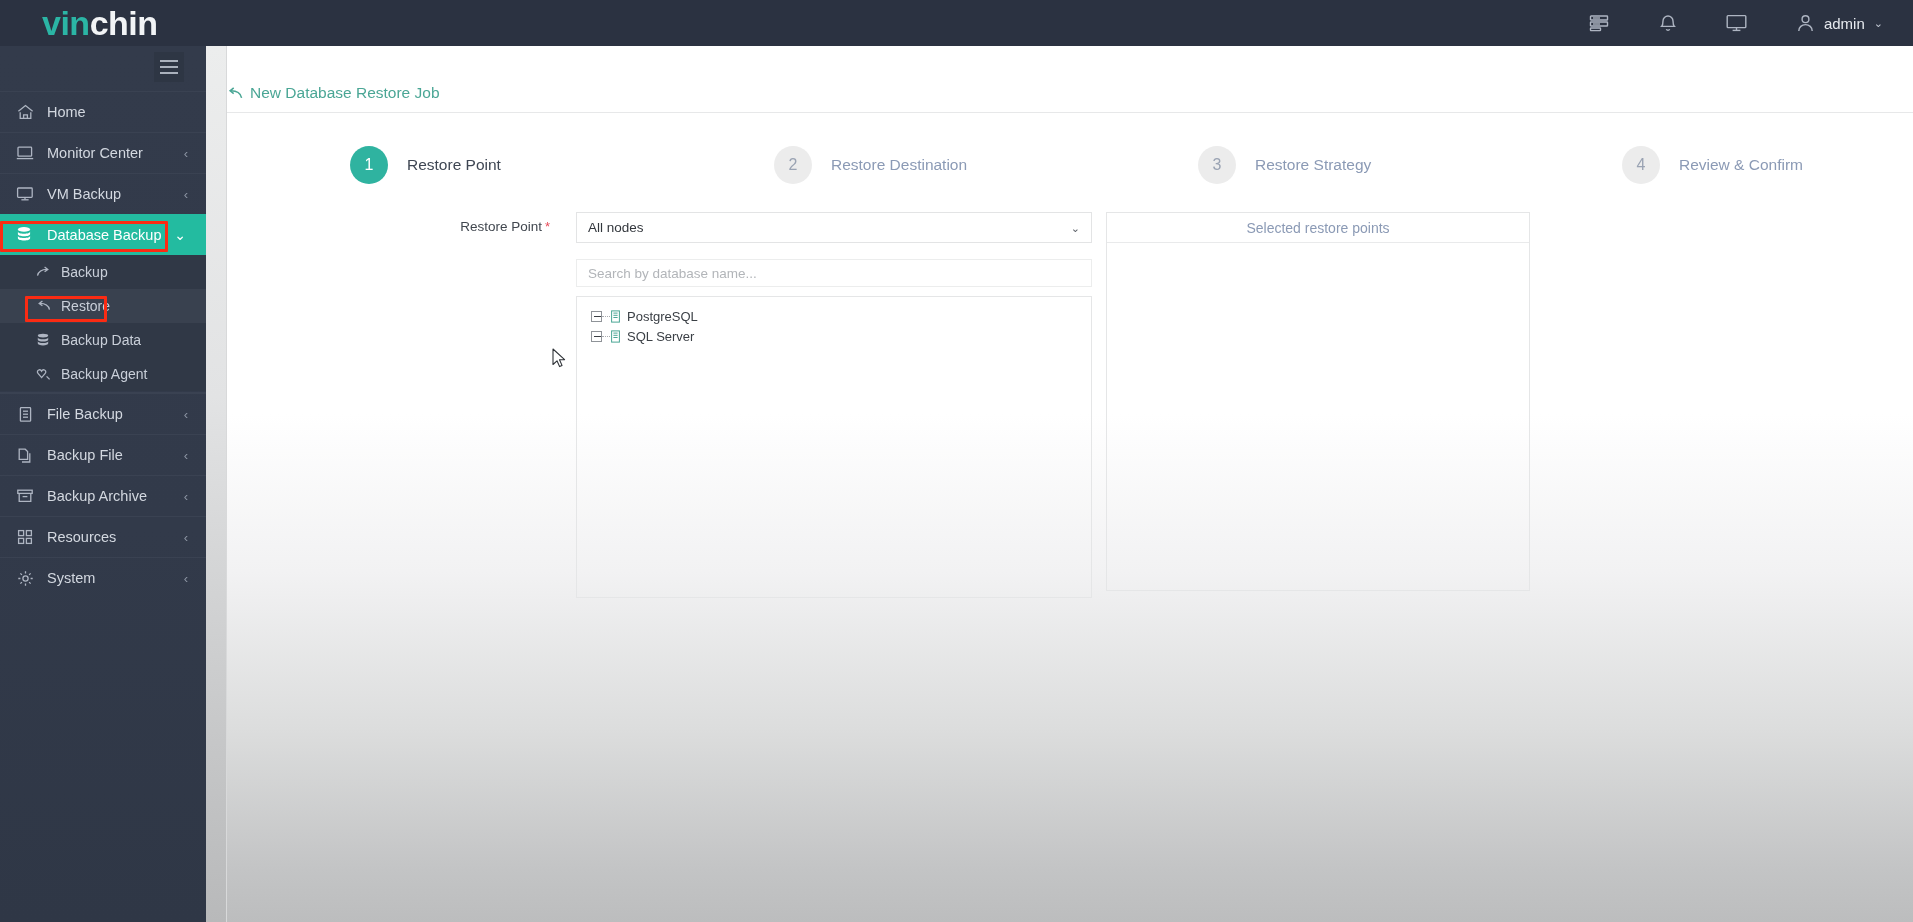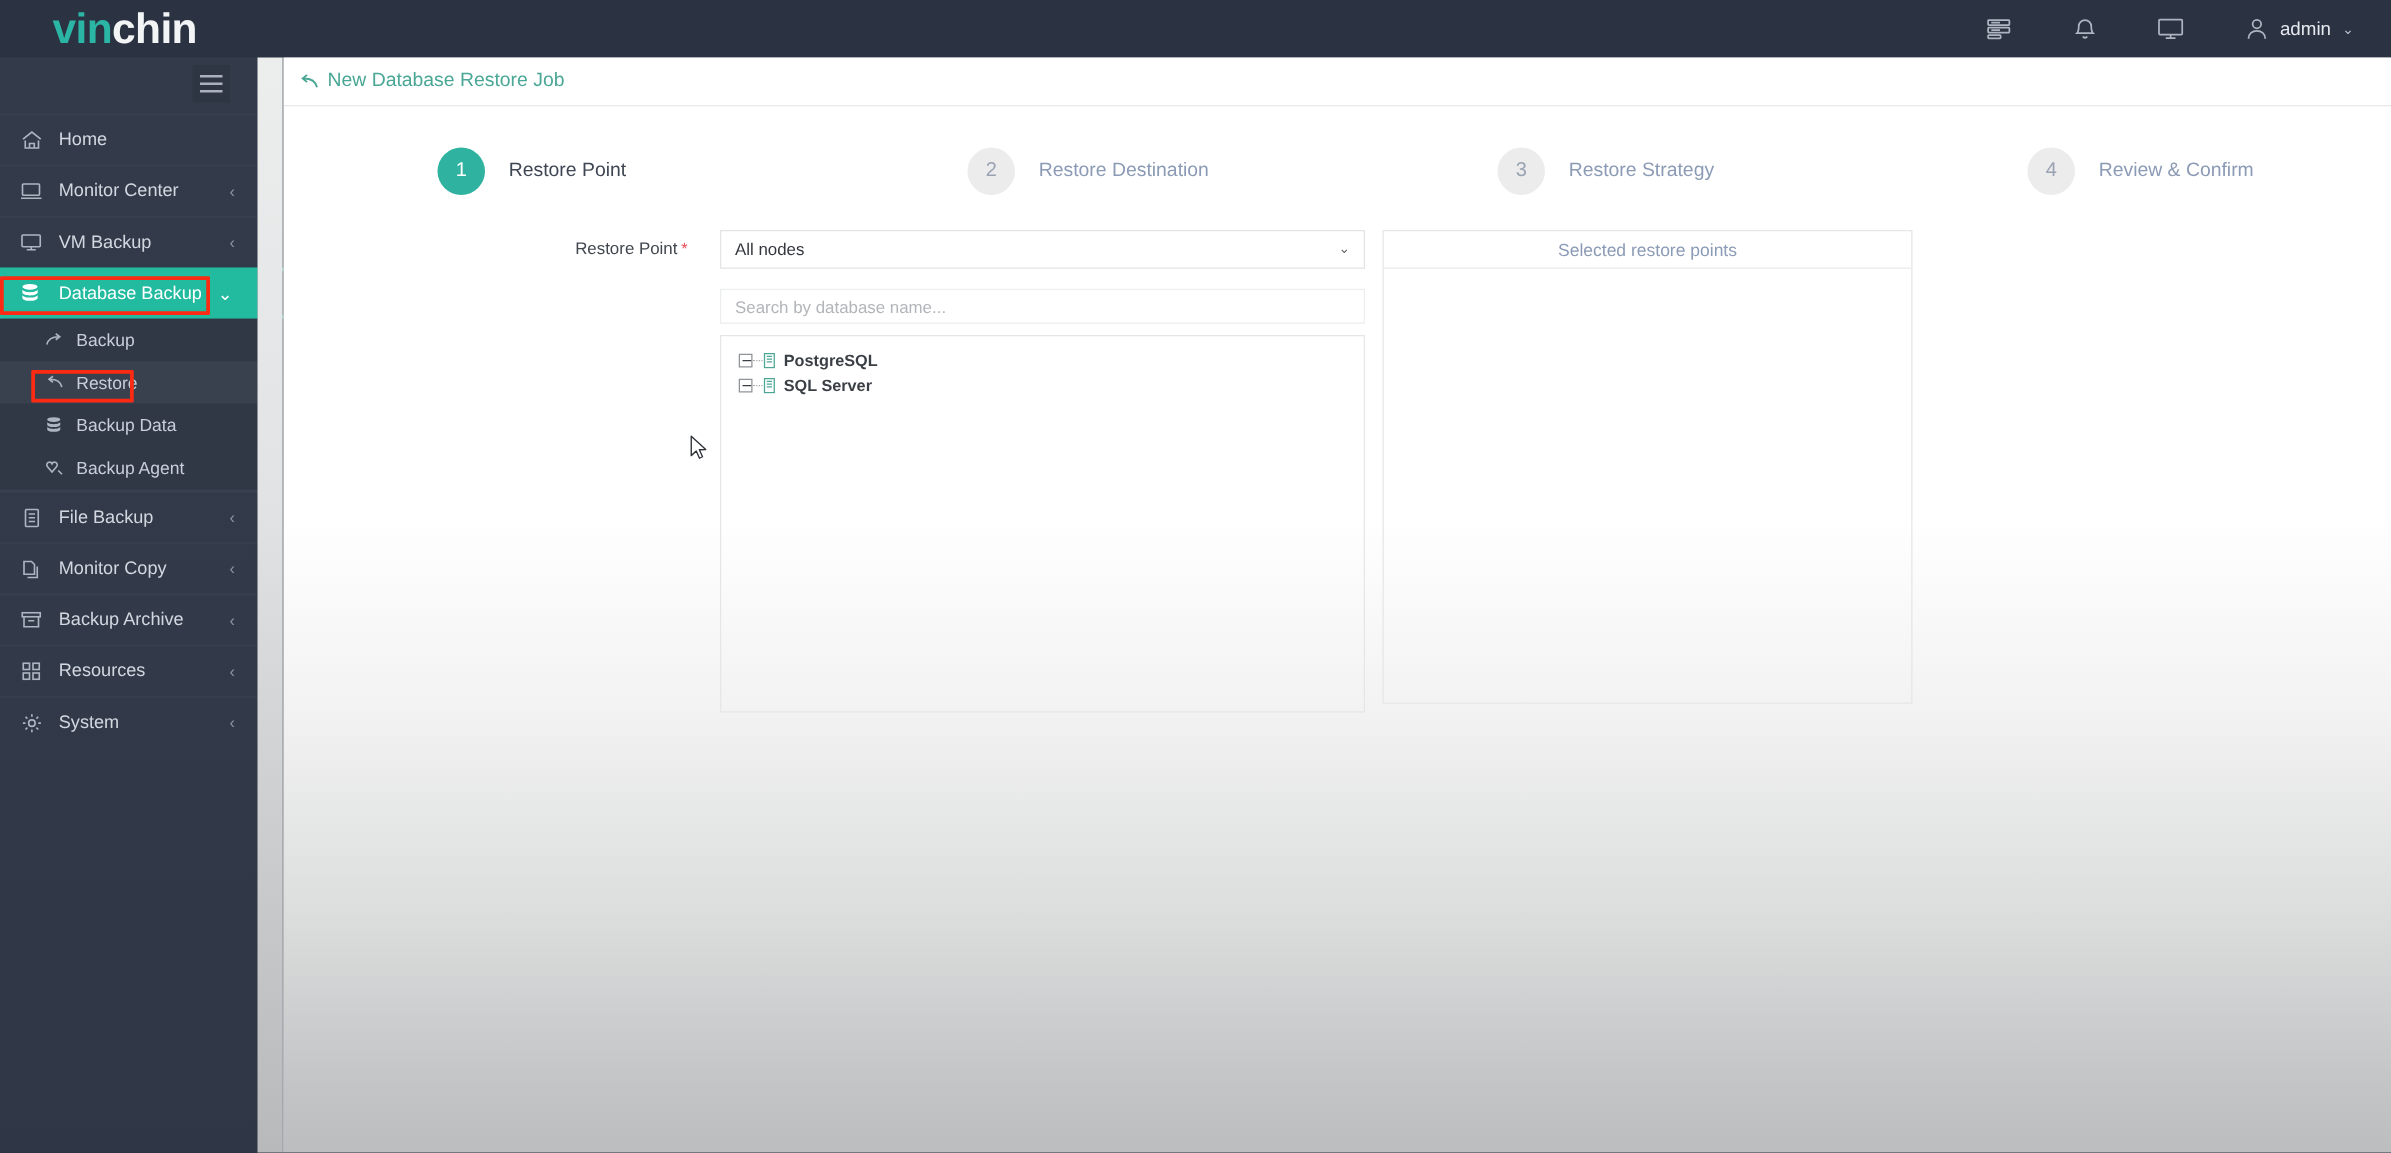--- a/index.html
+++ b/index.html
@@ -120,21 +120,21 @@
   #content {
     position: absolute; left: 226px; top: 46px; width: 1687px; height: 876px;
     background: linear-gradient(180deg,#ffffff 0%,#ffffff 42%,#f2f2f3 60%,#dcdddd 78%,#c3c4c5 94%,#bcbdbe 100%);
     border-left: 1px solid #d8d9da;
     overflow: hidden;
   }
   #pagehead {
     height: 39px; background: #ffffff;
     border-bottom: 1px solid #e7e8e9;
     display: flex; align-items: center;
-    padding-left: 12px;
+    margin-top: 28px;
   }
   #pagehead .back-ico { color: #4aa695; margin-right: 7px; display:flex; }
   #page-title { color: #4aa695; font-size: 15.5px; }
 
   
   #steps {
     margin-top: 33px;
     display: flex; align-items: center;
     padding-left: 123px; padding-right: 110px;
   }
@@ -186,21 +186,20 @@
   #search-box input::placeholder { color: #b2b5b9; }
 
   #tree-panel {
     margin-top: 9px;
     height: 302px; border: 1px solid #e5e6e7; background: transparent;
     padding: 10px 0 0 14px;
   }
   .tnode {
     display: flex; align-items: center; height: 18px; margin-bottom: 2px;
     position: relative;
-    font-weight: bold;
   }
   .tnode.child { padding-left: 17px; }
   .tgl {
     width: 11px; height: 11px; border: 1px solid #8f9398; background: #fff;
     display: flex; align-items: center; justify-content: center;
     font-size: 10px; line-height: 1; color: #4a4f55; flex: none;
     cursor: pointer; font-family: "Liberation Mono", monospace;
     position: relative;
   }
   .tgl::before {
@@ -383,21 +382,21 @@
     <span class="ni-arrow">‹</span>
   </div>
 
   <div class="nav-item">
     <span class="ni-ico">
       <svg width="16" height="17" viewBox="0 0 16 17" fill="none" stroke="currentColor" stroke-width="1.3">
         <path d="M2.2 12.4V2.2h6l2.4 2.4v7.8z"></path>
         <path d="M5 15h7.8V6.2"></path>
       </svg>
     </span>
-    <span>Monitor Copy</span>
+    <span>Backup File</span>
     <span class="ni-arrow">‹</span>
   </div>
 
   <div class="nav-item">
     <span class="ni-ico">
       <svg width="18" height="16" viewBox="0 0 18 16" fill="none" stroke="currentColor" stroke-width="1.3">
         <rect x="1.8" y="2.2" width="14.4" height="3.2"></rect>
         <path d="M3.2 5.4v8h11.6v-8"></path>
         <line x1="6.6" y1="8.6" x2="11.4" y2="8.6"></line>
       </svg>

